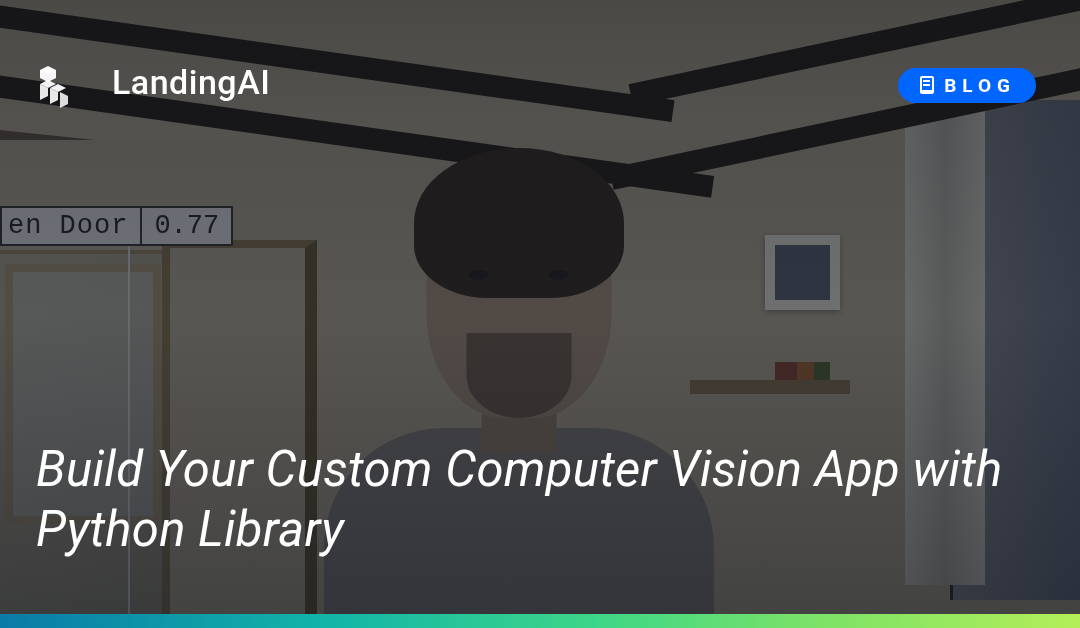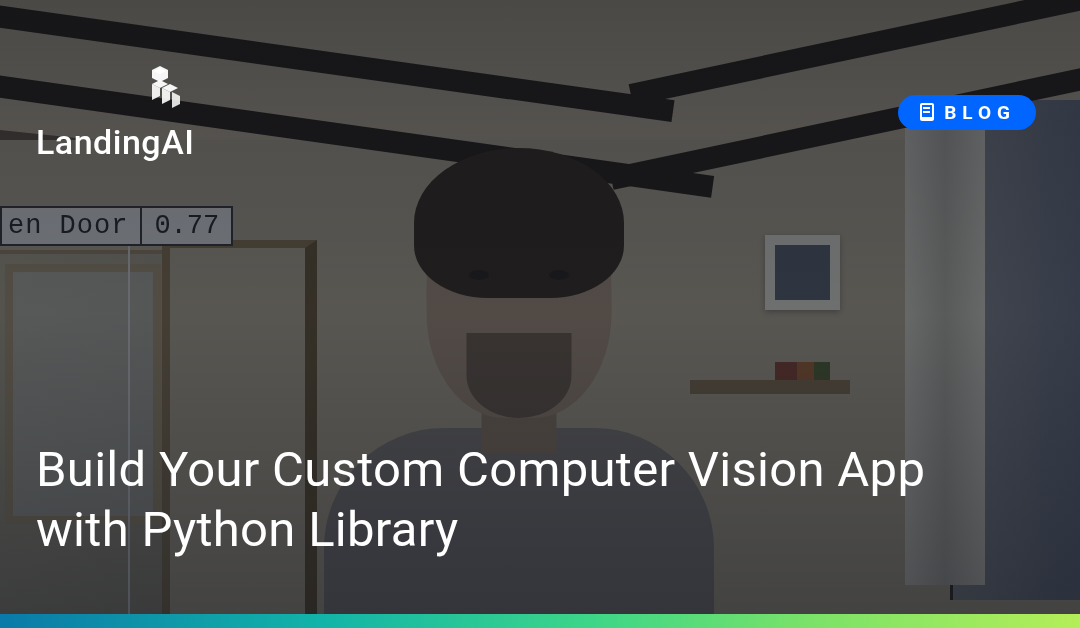--- a/index.html
+++ b/index.html
@@ -272,23 +272,22 @@
       left: 0;
       right: 0;
       padding: 62px 44px 0 36px;
       display: flex;
       justify-content: space-between;
       align-items: center;
       z-index: 20;
     }
     .logo-container {
       display: flex;
-      align-items: flex-end;
-      gap: 14px;
-      flex-direction: column;
+      align-items: flex-start;
+      gap: 30px;
     }
     .logo-icon {
       width: 46px;
       height: 46px;
     }
     .logo-text {
       color: #ffffff;
       font-size: 34px;
       font-weight: 500;
       letter-spacing: 0.5px;
@@ -315,20 +314,21 @@
       position: absolute;
       left: 36px;
       bottom: 68px;
       right: 60px;
       color: #ffffff;
       font-size: 49px;
       font-weight: 400;
       line-height: 1.22;
       z-index: 20;
       letter-spacing: 0.3px;
+      font-style: italic;
     }
     
     .bottom-bar {
       position: absolute;
       bottom: 0;
       left: 0;
       right: 0;
       height: 14px;
       background: linear-gradient(90deg, #0a7aa8 0%, #12b4a8 30%, #3dd688 55%, #7ae268 75%, #b4ee58 100%);
       z-index: 20;

